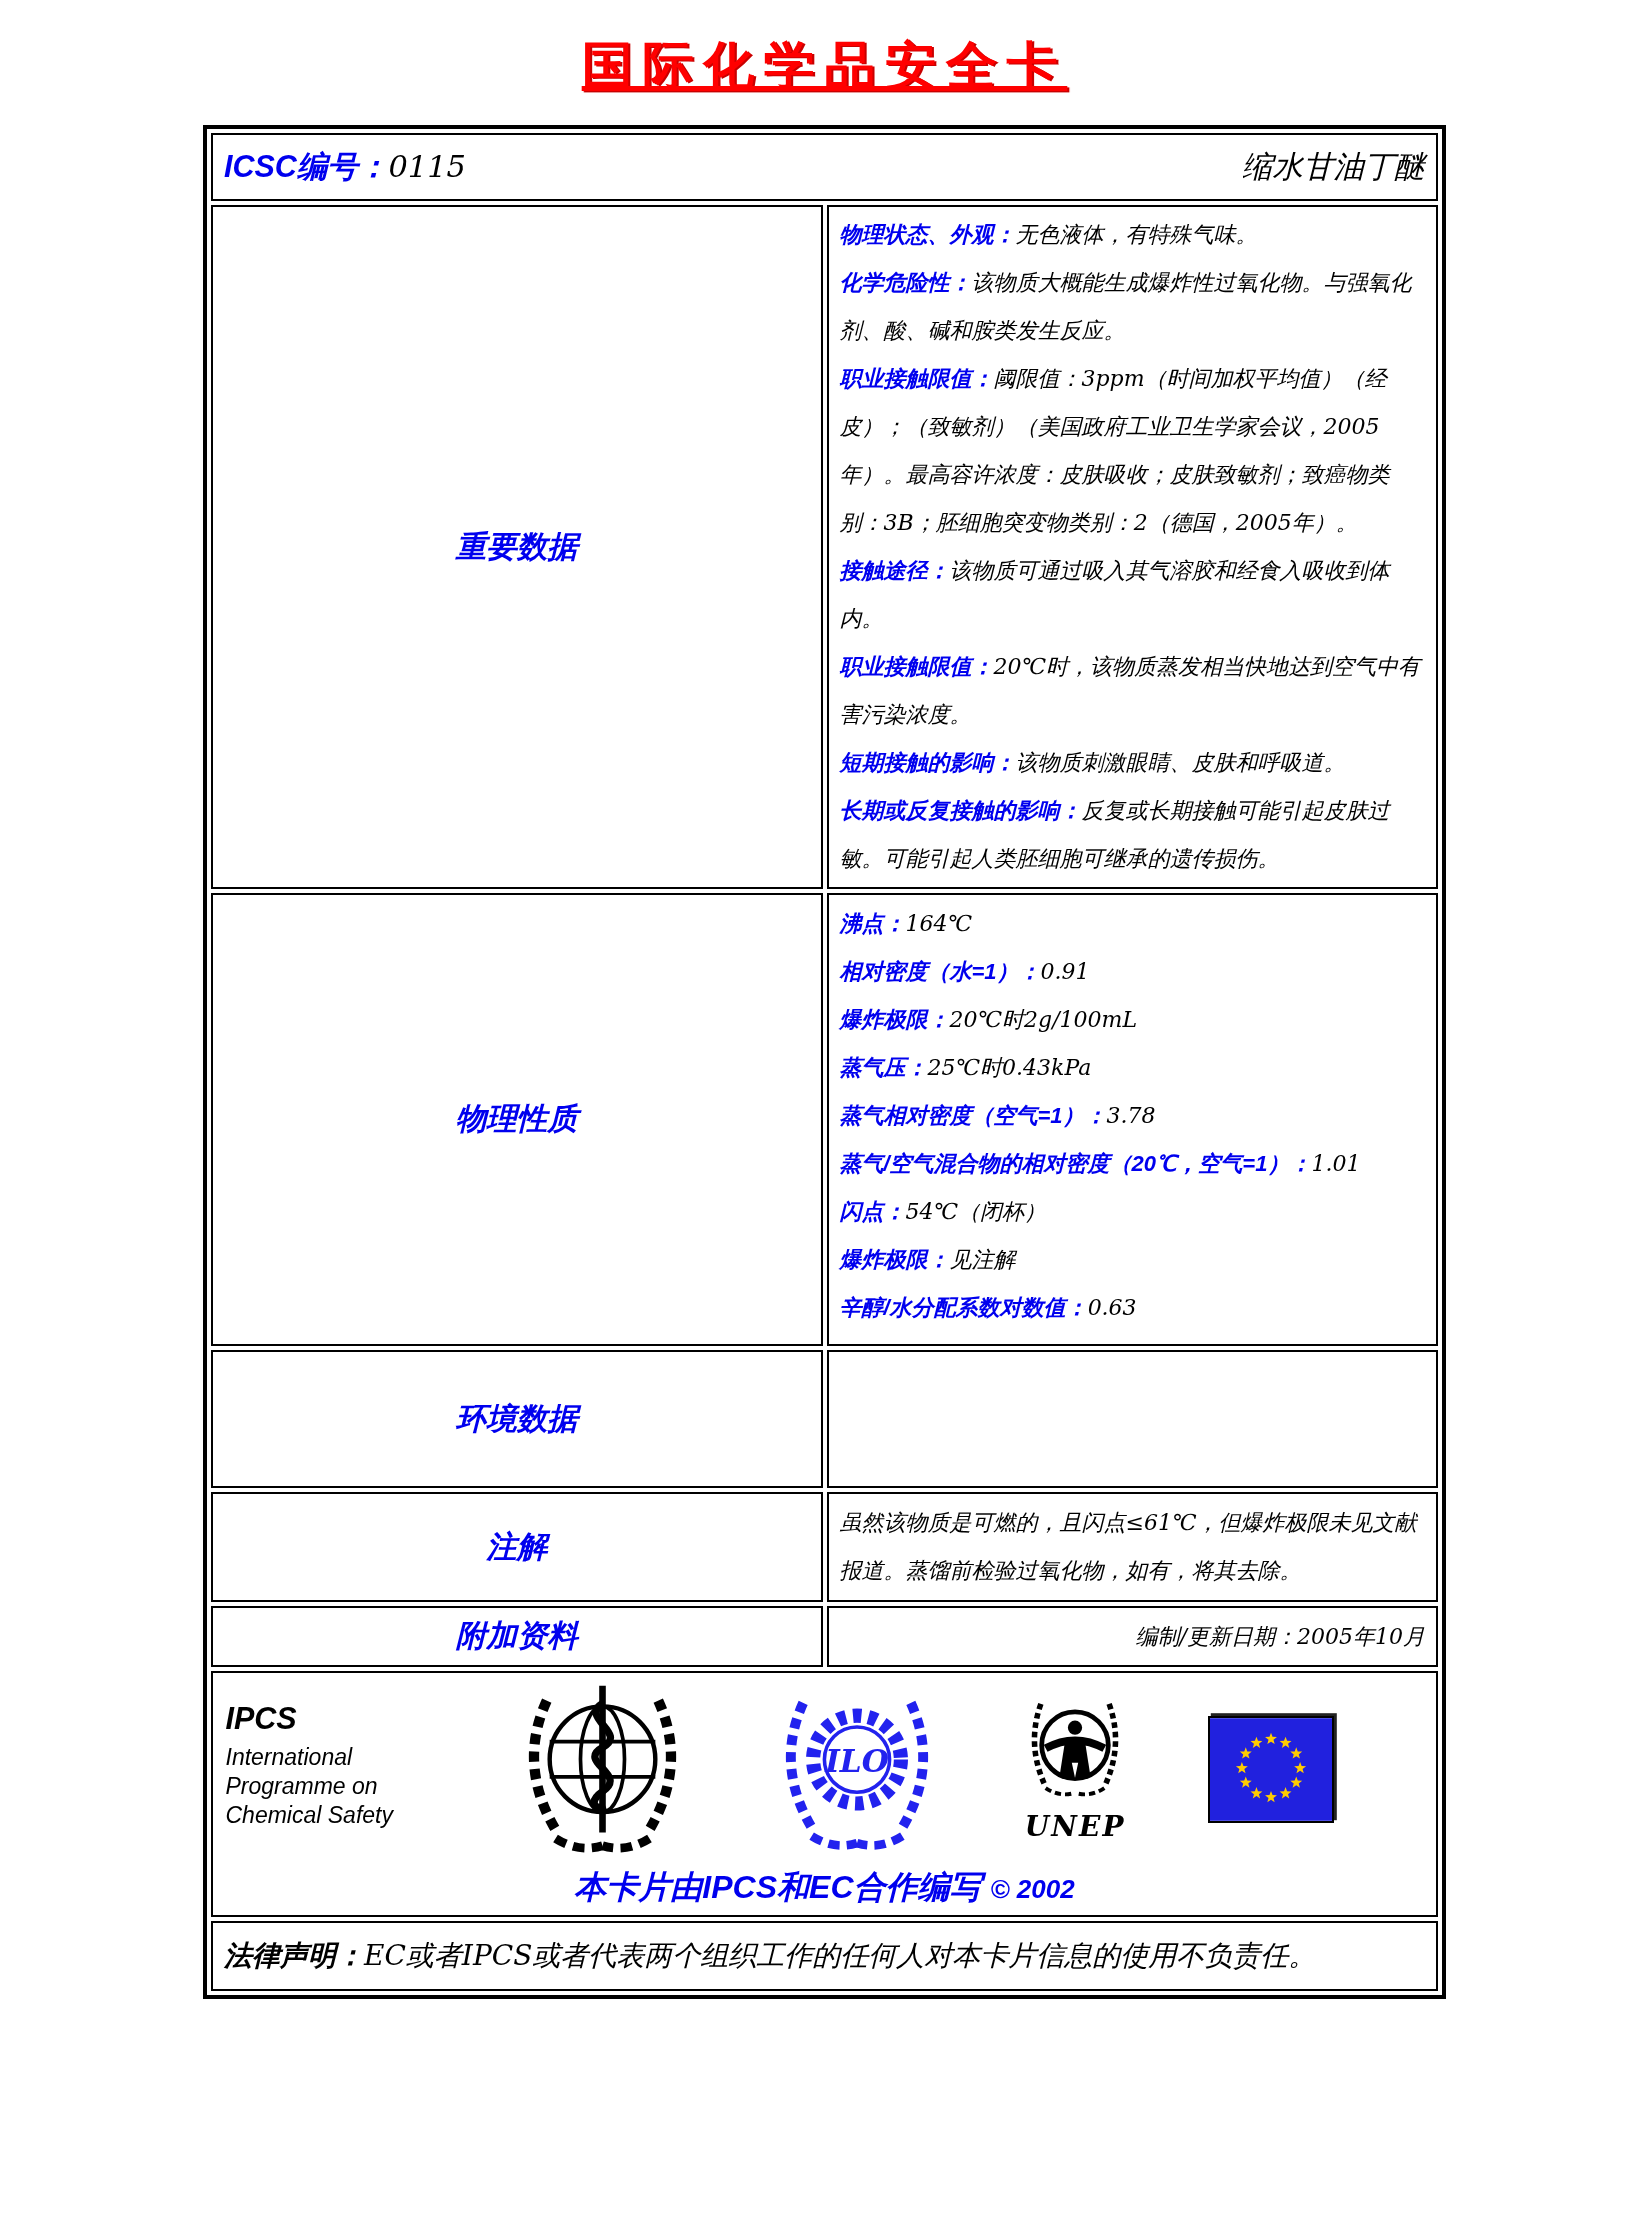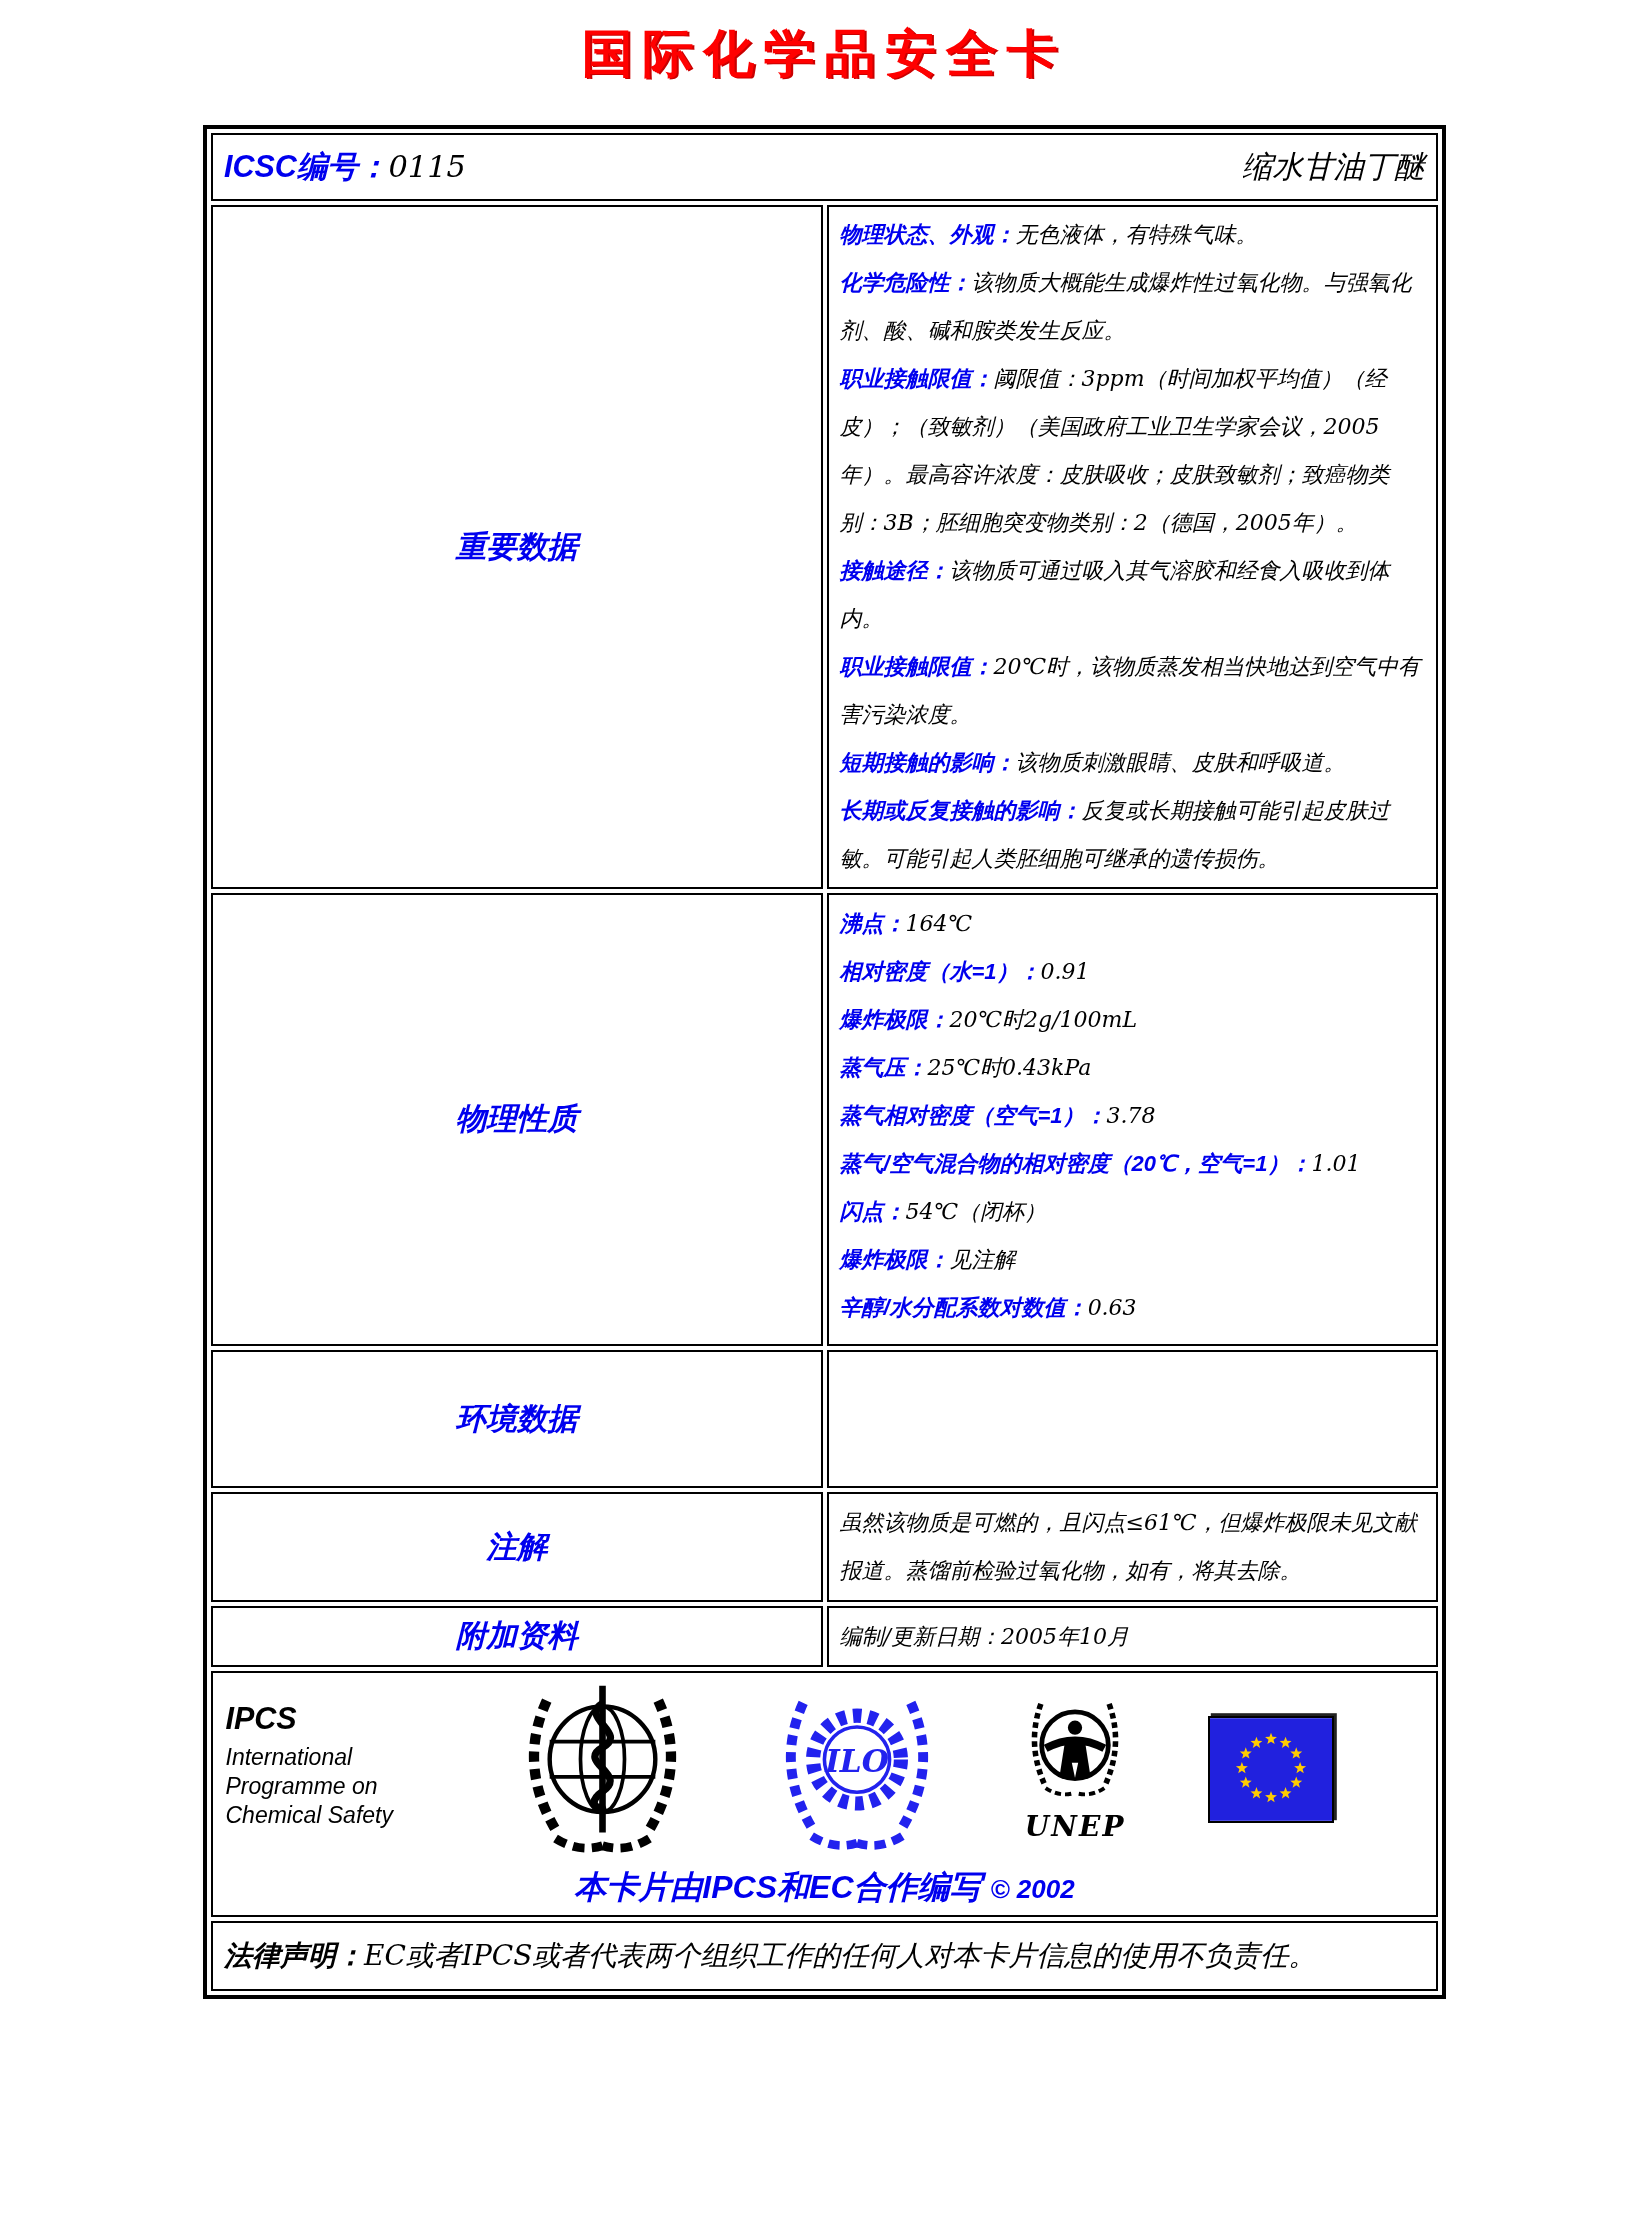--- a/index.html
+++ b/index.html
@@ -1,23 +1,23 @@
 <!DOCTYPE html>
 <html style="font-size:11px"><head>
 <meta charset="utf-8">
 <style>
   html,body{margin:0;padding:0;}
   body{
     width:1648px;height:2227px;background:#ffffff;position:relative;
     font-family:"DejaVu Serif","Liberation Serif",serif;color:#000;
   }
   .page-title{
-    position:absolute;top:20px;left:203px;width:1243px;text-align:center;
+    position:absolute;top:32px;left:203px;width:1243px;text-align:center;
     color:#ff0000;font-family:"Liberation Sans",sans-serif;font-weight:bold;
-    font-size:51px;letter-spacing:9.7px;text-shadow:2.1px 1.4px 0 #c90000;white-space:nowrap;
+    font-size:51px;letter-spacing:9.7px;text-shadow:2.1px 1.4px 0 #c90000;white-space:nowrap;text-decoration:underline;
   }
   table.card{
     position:absolute;top:125px;left:203px;width:1243px;
     border-collapse:separate;border-spacing:4.8px;border:4.2px solid #000;background:#fff;
     table-layout:fixed;
   }
   td{border:2.8px solid #000;background:#fff;font-style:italic;}
   td.lblcell{
     width:151px;text-align:center;vertical-align:middle;
     color:#0000ee;font-family:"Liberation Sans",sans-serif;font-weight:bold;font-size:30.5px;
@@ -100,21 +100,21 @@
 
   <tr>
     <td class="lblcell" style="height:104px">注解</td>
     <td class="content">
       <p class="item val">虽然该物质是可燃的，且闪点≤61℃，但爆炸极限未见文献报道。蒸馏前检验过氧化物，如有，将其去除。</p>
     </td>
   </tr>
 
   <tr>
     <td class="lblcell" style="height:43px">附加资料</td>
-    <td class="content" style="vertical-align:middle;">
+    <td class="content" style="vertical-align:middle;text-align:right;">
       <p class="item val">编制/更新日期：2005年10月</p>
     </td>
   </tr>
 
   <tr>
     <td class="logoscell" colspan="2" style="height:188px">
       <div class="logos-top">
         <div class="ipcs-block">
           <div class="ipcs-acr">IPCS</div>
           <div class="ipcs-line">International</div>

